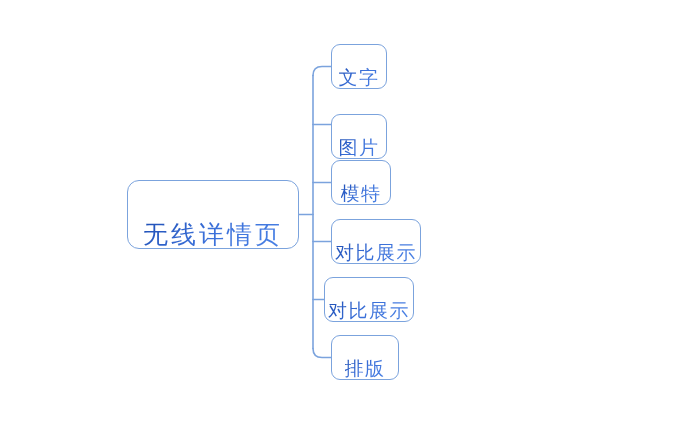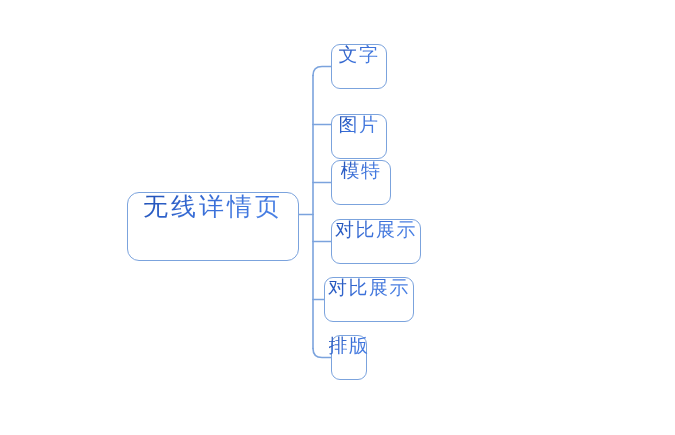--- a/index.html
+++ b/index.html
@@ -25,26 +25,25 @@
     height: 435px;
     pointer-events: none;
   }
   .node {
     position: absolute;
     box-sizing: border-box;
     border: 1.4px solid #7ba3dd;
     border-radius: 9px;
     background: #ffffff;
     display: flex;
-    align-items: flex-start;
+    align-items: flex-end;
     justify-content: center;
     color: #3a6fd8;
     letter-spacing: 1px;
     white-space: nowrap;
-    font-family: Liberation Serif, serif;
   }
   .node-root {
     border-width: 1.6px;
     border-radius: 12px;
     font-size: 25px;
     letter-spacing: 3px;
   }
   .node-child {
     font-size: 19px;
     letter-spacing: 1.5px;
@@ -69,36 +68,36 @@
         <path d="M 313 75.5 V 348.5"></path>
         <path d="M 313 75.5 Q 313 66.5 322 66.5 H 331"></path>
         <path d="M 313 124.5 H 331"></path>
         <path d="M 313 182.5 H 331"></path>
         <path d="M 313 241.5 H 331"></path>
         <path d="M 313 299.5 H 331"></path>
         <path d="M 313 348.5 Q 313 357.5 322 357.5 H 331"></path>
       </g>
   </svg>
 
-  <div class="node node-root" style="left: 127px; top: 192px; width: 172px; height: 69px;">
+  <div class="node node-root" style="left: 127px; top: 180px; width: 172px; height: 69px;">
     <span class="node-label">无线详情页</span>
   </div>
 
   <div class="node node-child" style="left: 331px; top: 44px; width: 56px; height: 45px;">
     <span class="node-label">文字</span>
   </div>
   <div class="node node-child" style="left: 331px; top: 114px; width: 56px; height: 45px;">
     <span class="node-label">图片</span>
   </div>
   <div class="node node-child" style="left: 331px; top: 160px; width: 60px; height: 45px;">
     <span class="node-label">模特</span>
   </div>
   <div class="node node-child" style="left: 331px; top: 219px; width: 90px; height: 45px;">
     <span class="node-label">对比展示</span>
   </div>
   <div class="node node-child" style="left: 324px; top: 277px; width: 90px; height: 45px;">
     <span class="node-label">对比展示</span>
   </div>
-  <div class="node node-child" style="left: 331px; top: 335px; width: 36px; height: 45px;">
+  <div class="node node-child" style="left: 331px; top: 335px; width: 68px; height: 45px;">
     <span class="node-label">排版</span>
   </div>
 
 </div>
 
 </body></html>

